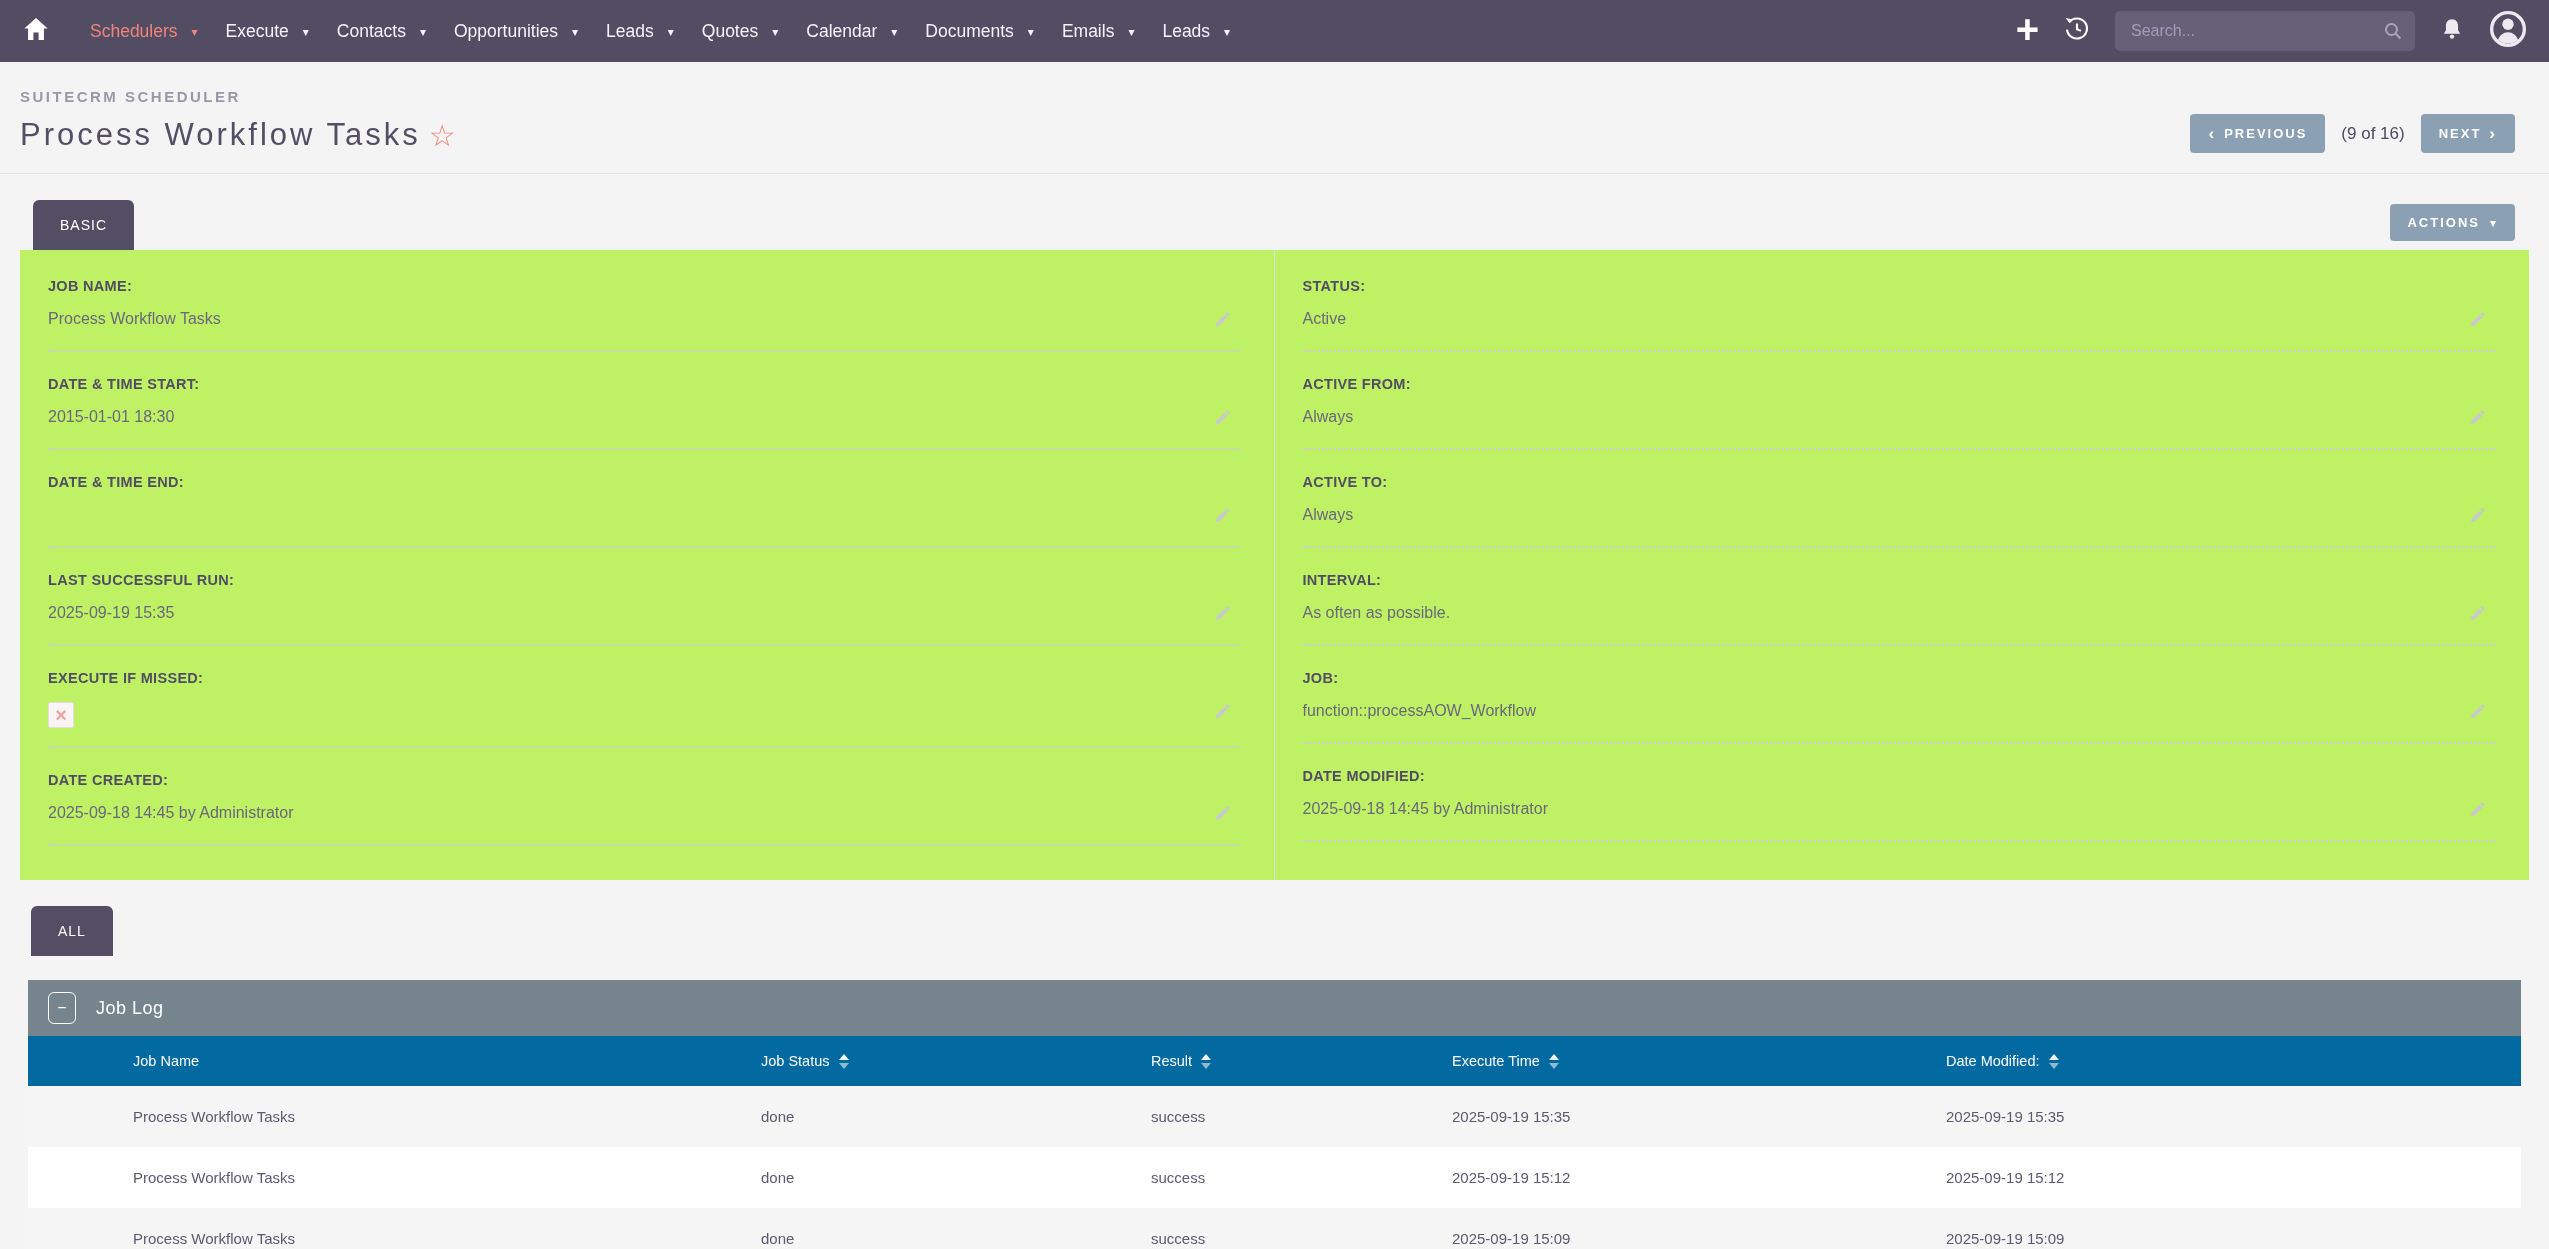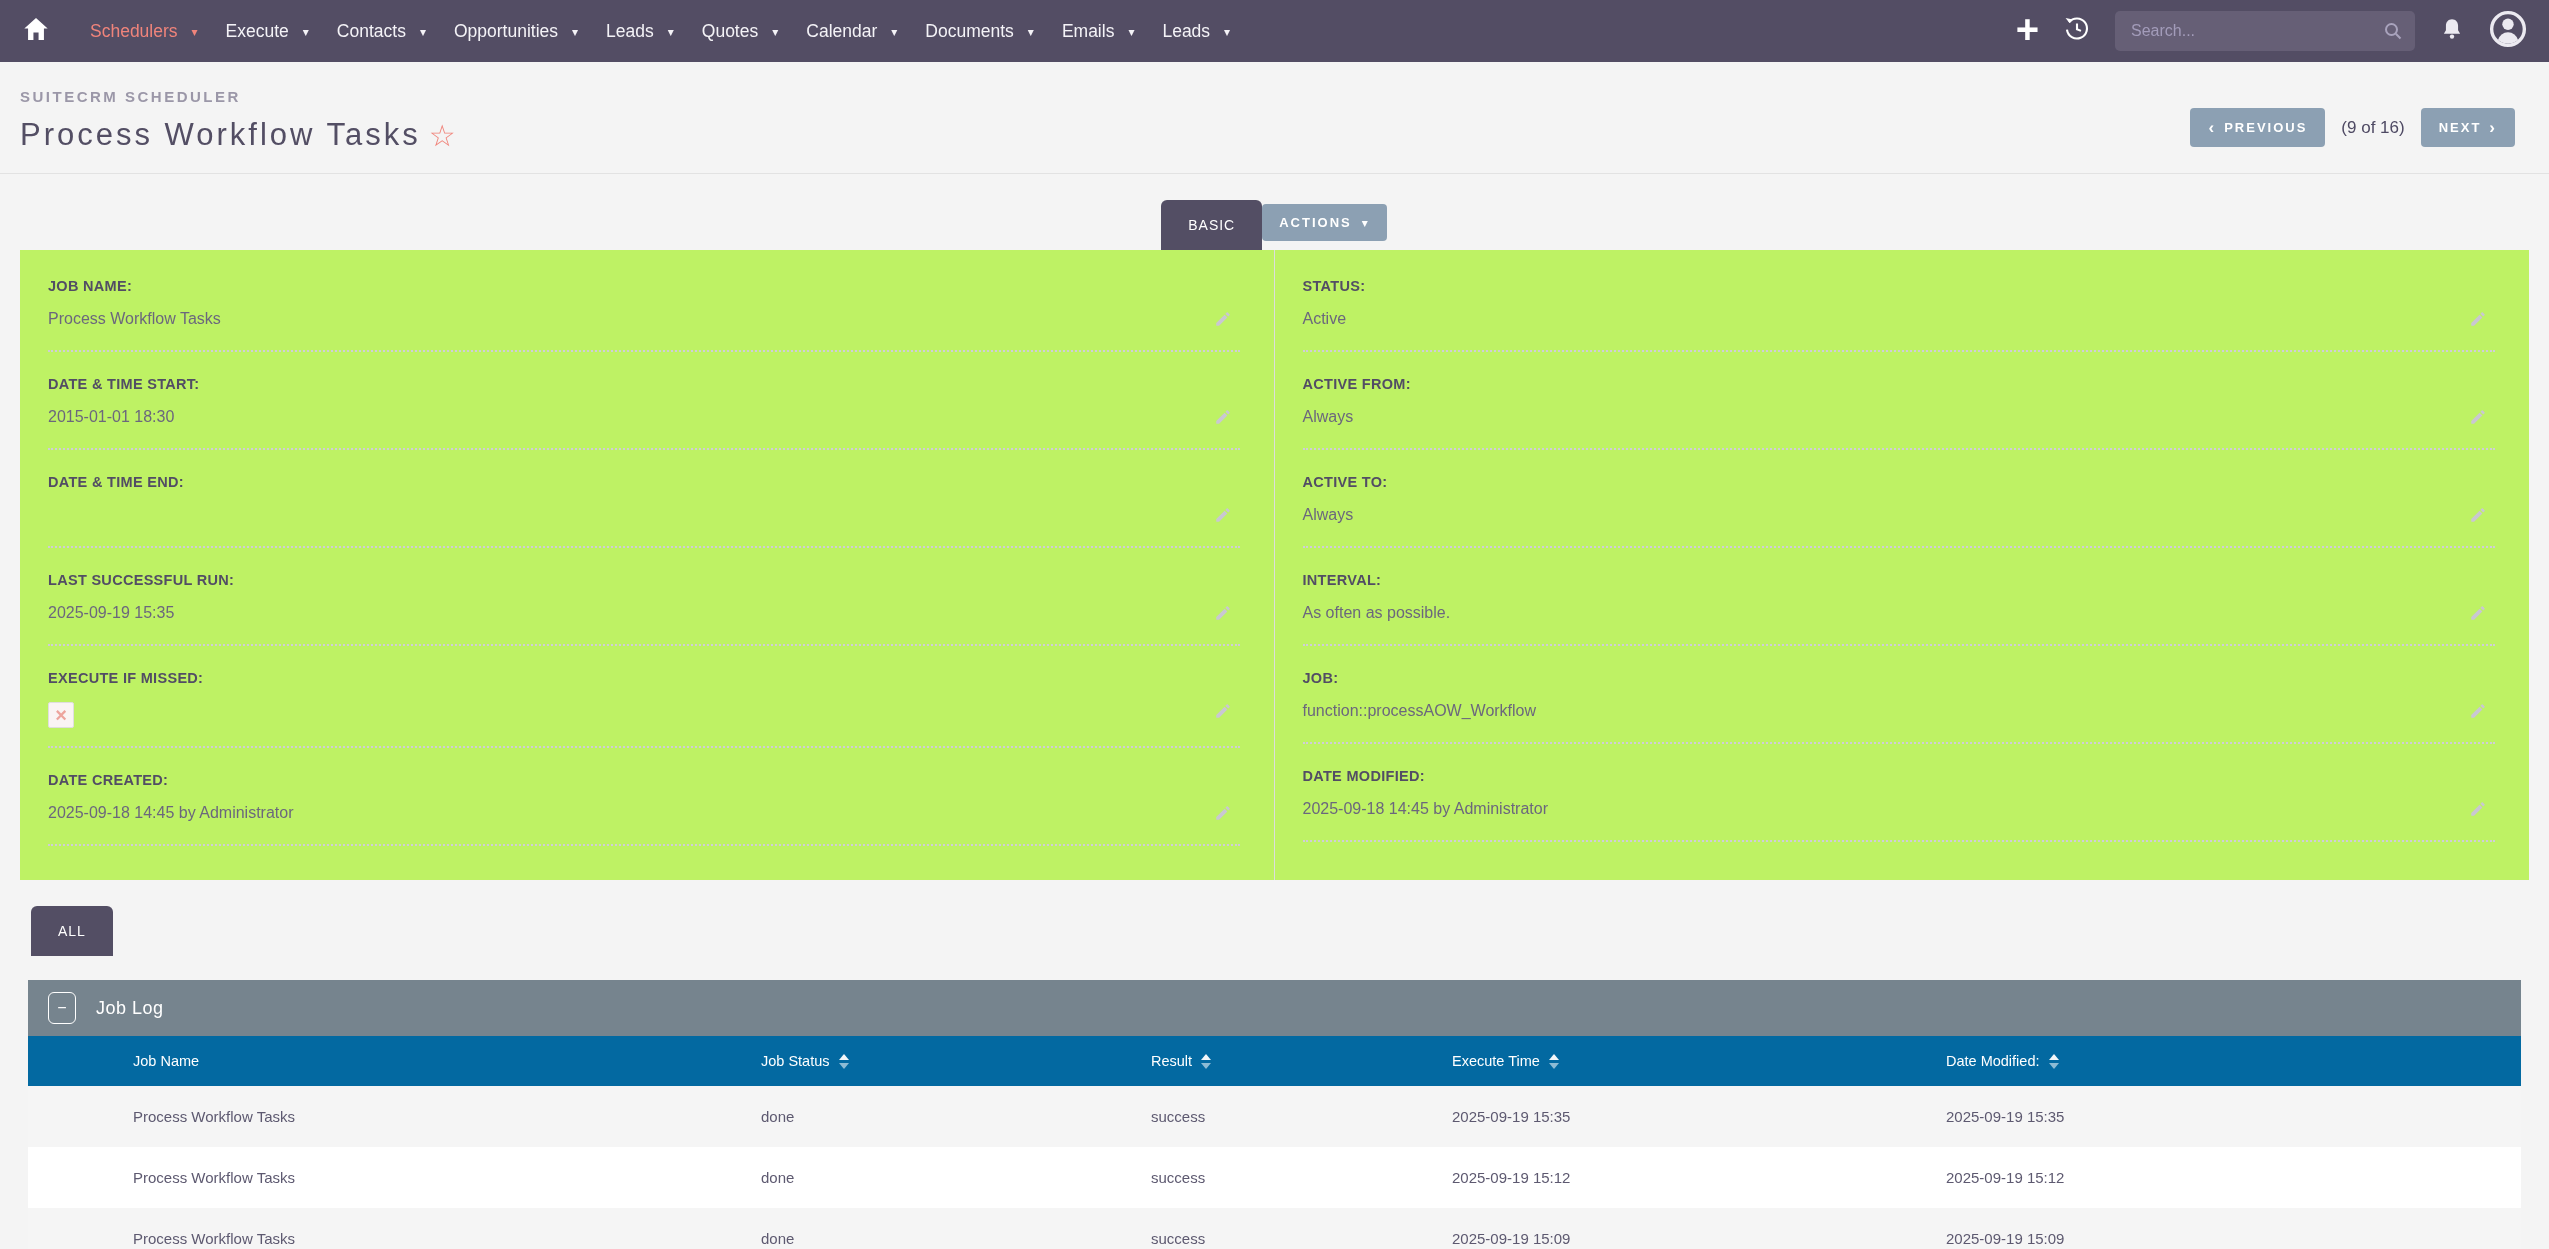--- a/index.html
+++ b/index.html
@@ -29,21 +29,21 @@
   .search-input {
     width: 300px; height: 40px; border: none; border-radius: 5px;
     background: #665f76; color: #e8e5f2; font-size: 16px;
     padding: 0 44px 0 16px; outline: none;
     font-family: "Liberation Sans", "DejaVu Sans", sans-serif;
   }
   .search-input::placeholder { color: #a39cba; }
   .search-icon { position: absolute; right: 12px; top: 10px; }
   
   .page-header {
-    display: flex; justify-content: space-between; align-items: center;
+    display: flex; justify-content: space-between; align-items: flex-end;
     padding: 26px 34px 20px 20px;
     border-bottom: 1px solid #e2e2e2;
   }
   .module-label {
     color: #9b97a8; font-size: 15px; letter-spacing: 2.5px; font-weight: bold;
   }
   .record-title {
     margin-top: 12px; color: #534e64; font-size: 31px; font-weight: 400;
     letter-spacing: 3px; display: flex; align-items: center;
   }
@@ -52,21 +52,21 @@
   .pg-btn {
     background: #8ca0b3; color: #fff; border: none; border-radius: 4px;
     font-size: 13px; font-weight: bold; letter-spacing: 2px;
     padding: 11px 18px; cursor: pointer; display: flex; align-items: center; gap: 8px;
     font-family: "Liberation Sans", "DejaVu Sans", sans-serif;
   }
   .pg-count { color: #4e4963; font-size: 17px; }
   .chev { font-size: 17px; line-height: 1; }
   
   .tabs-row {
-    display: flex; justify-content: center; align-items: flex-end;
+    display: flex; justify-content: space-between; align-items: flex-end;
     padding: 26px 34px 0 33px;
   }
   .tab-dark {
     background: #534e64; color: #fff; border: none;
     border-radius: 6px 6px 0 0; font-size: 14px; letter-spacing: 1px;
     padding: 17px 27px; cursor: pointer;
     font-family: "Liberation Sans", "DejaVu Sans", sans-serif;
   }
   .actions-btn {
     background: #8ca0b3; color: #fff; border: none; border-radius: 4px;

